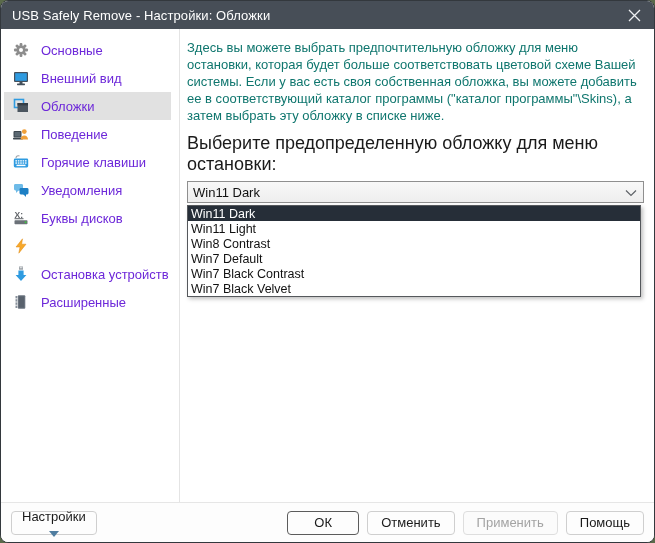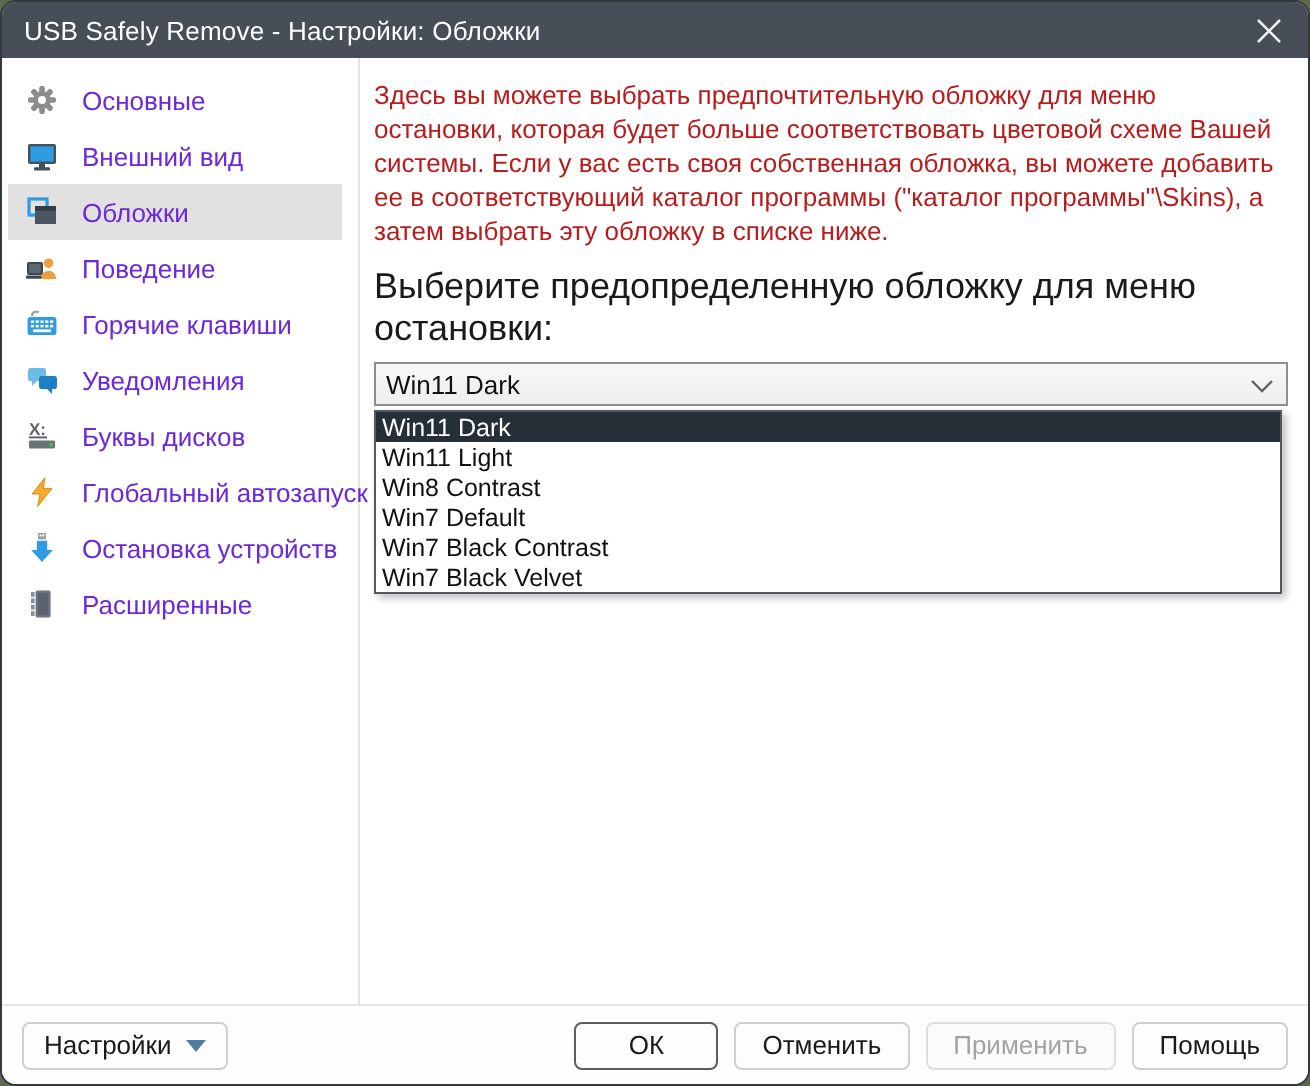--- a/index.html
+++ b/index.html
@@ -58,21 +58,21 @@
   .side-item .ico svg { display: block; width: 16px; height: 16px; }
   
   .content {
     flex: 1 1 auto;
     padding: 10px 10px 0 7px;
     position: relative;
   }
   .desc {
     font-size: 13px;
     line-height: 17px;
-    color: #b91c1c;
+    color: #0f766e;
   }
   .select-label {
     margin-top: 9px;
     font-size: 18px;
     color: #1a1a1a;
   }
   .combobox {
     margin-top: 6px;
     height: 22px;
     width: 100%;
@@ -119,21 +119,21 @@
     font-size: 13px;
     color: #1a1a1a;
     display: inline-flex; align-items: center; justify-content: center;
     padding: 0 13px;
     cursor: pointer;
     font-family: inherit;
   }
   .btn.default { border-color: #5c5c5c; width: 72px; padding: 0; }
   .btn.disabled { color: #a3a3a3; border-color: #dedede; background: #fbfbfb; cursor: default; }
   .btn-group { margin-left: auto; display: flex; gap: 8px; }
-  .settings-btn { gap: 7px; padding: 0 10px; }
+  .settings-btn { gap: 7px; padding: 0 10px; flex-direction: column; }
   .tri-down {
     width: 0; height: 0;
     border-left: 5px solid transparent;
     border-right: 5px solid transparent;
     border-top: 6px solid #4f7da0;
   }
 </style>
 </head>
 <body>
 
@@ -252,21 +252,20 @@
         </span>
         <span>Буквы дисков</span>
       </div>
 
       <div class="side-item">
         <span class="ico">
           <svg viewBox="0 0 16 16">
               <path d="M9.5 0.8 L3 9 L7 9 L5.8 15.2 L13 6.2 L8.6 6.2 Z" fill="#f7a92c" stroke="#e08a10" stroke-width="0.5"></path>
             </svg>
         </span>
-        <span>Глобальный автозапуск</span>
       </div>
 
       <div class="side-item">
         <span class="ico">
           <svg viewBox="0 0 16 16">
               <rect x="6" y="0.5" width="4" height="3.2" fill="#9aa0a6"></rect>
               <rect x="6.8" y="1.2" width="1" height="1" fill="#ffffff"></rect>
               <rect x="8.3" y="1.2" width="1" height="1" fill="#ffffff"></rect>
               <path d="M8 15 L2.6 9 L5.4 9 L5.4 4.4 L10.6 4.4 L10.6 9 L13.4 9 Z" fill="#2f9be0"></path>
             </svg>

